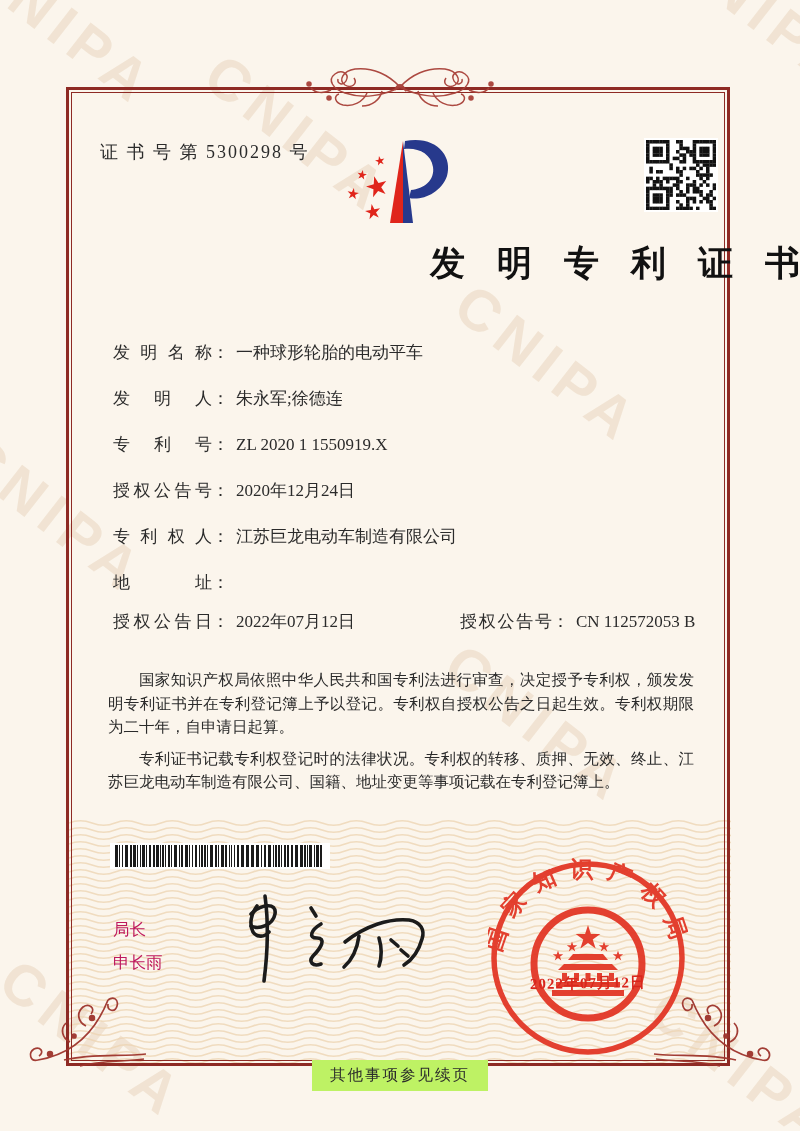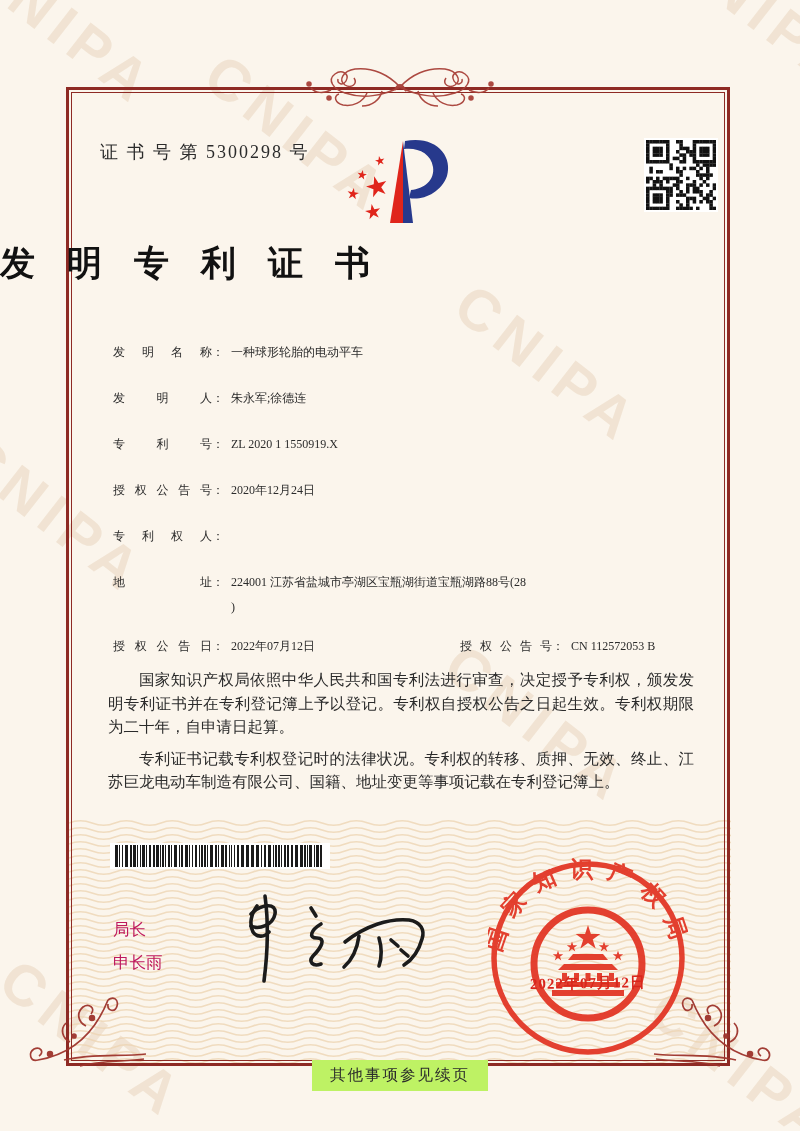--- a/index.html
+++ b/index.html
@@ -10,24 +10,24 @@
          border:3px solid #8e2a24;pointer-events:none;z-index:3;}
   .frame::before{content:"";position:absolute;inset:2px;border:1px solid #8e2a24;}
   
   .wm{position:absolute;font-family:"Liberation Sans",sans-serif;font-weight:bold;font-size:58px;
       letter-spacing:8px;color:rgba(213,178,138,0.26);transform:rotate(38deg);z-index:1;white-space:nowrap;}
   
   #waves{position:absolute;left:69px;top:818px;z-index:1;}
   .cert-no{position:absolute;left:100px;top:140px;font-size:18px;letter-spacing:2px;z-index:4;}
   .logo{position:absolute;left:320px;top:126px;z-index:4;}
   .qr{position:absolute;left:644px;top:138px;z-index:4;background:#fff;padding:2px;}
-  .title-wrap{position:absolute;left:0;top:240px;width:100%;text-align:left;z-index:4;}
+  .title-wrap{position:absolute;left:0;top:240px;width:100%;text-align:right;z-index:4;}
   .title{font-family:"Liberation Sans","DejaVu Sans",sans-serif;font-weight:bold;font-size:35px;
          letter-spacing:32px;margin-right:-32px;color:#111;}
-  .fields{position:absolute;left:113px;top:340px;width:592px;font-size:12px;z-index:4;}
+  .fields{position:absolute;left:113px;top:340px;width:592px;font-size:17px;z-index:4;}
   .row{display:flex;margin-bottom:21px;line-height:25px;}
   .lbl{flex:0 0 99px;width:99px;text-align:justify;text-align-last:justify;}
   .colon{flex:0 0 auto;margin-right:7px;}
   .val{white-space:pre-wrap;}
   .grant{position:relative;}
   .g2{position:absolute;left:347px;top:0;display:flex;}
   .g2 .lbl{flex:0 0 92px;width:92px;}
   .paras{position:absolute;left:100px;top:660px;width:602px;font-size:15.5px;line-height:23.5px;
          text-align:justify;z-index:4;}
   .paras p{margin:8px;text-indent:2em;}
@@ -398,26 +398,25 @@
       <span class="val">ZL 2020 1 1550919.X</span>
     </div>
     <div class="row">
       <span class="lbl">授权公告号</span>
         <span class="colon">：</span>
       <span class="val">2020年12月24日</span>
     </div>
     <div class="row">
       <span class="lbl">专利权人</span>
         <span class="colon">：</span>
+      <span class="val">江苏巨龙电动车制造有限公司</span>
     </div>
     <div class="row" style="margin-bottom:14px">
       <span class="lbl">地址</span>
         <span class="colon">：</span>
-      <span class="val">224001 江苏省盐城市亭湖区宝瓶湖街道宝瓶湖路88号(28
-)</span>
     </div>
     <div class="row grant">
       <span class="lbl">授权公告日</span>
         <span class="colon">：</span>
       <span class="val">2022年07月12日</span>
       <span class="g2">
         <span class="lbl">授权公告号</span>
           <span class="colon">：</span>
         <span class="val">CN 112572053 B</span>
       </span>

